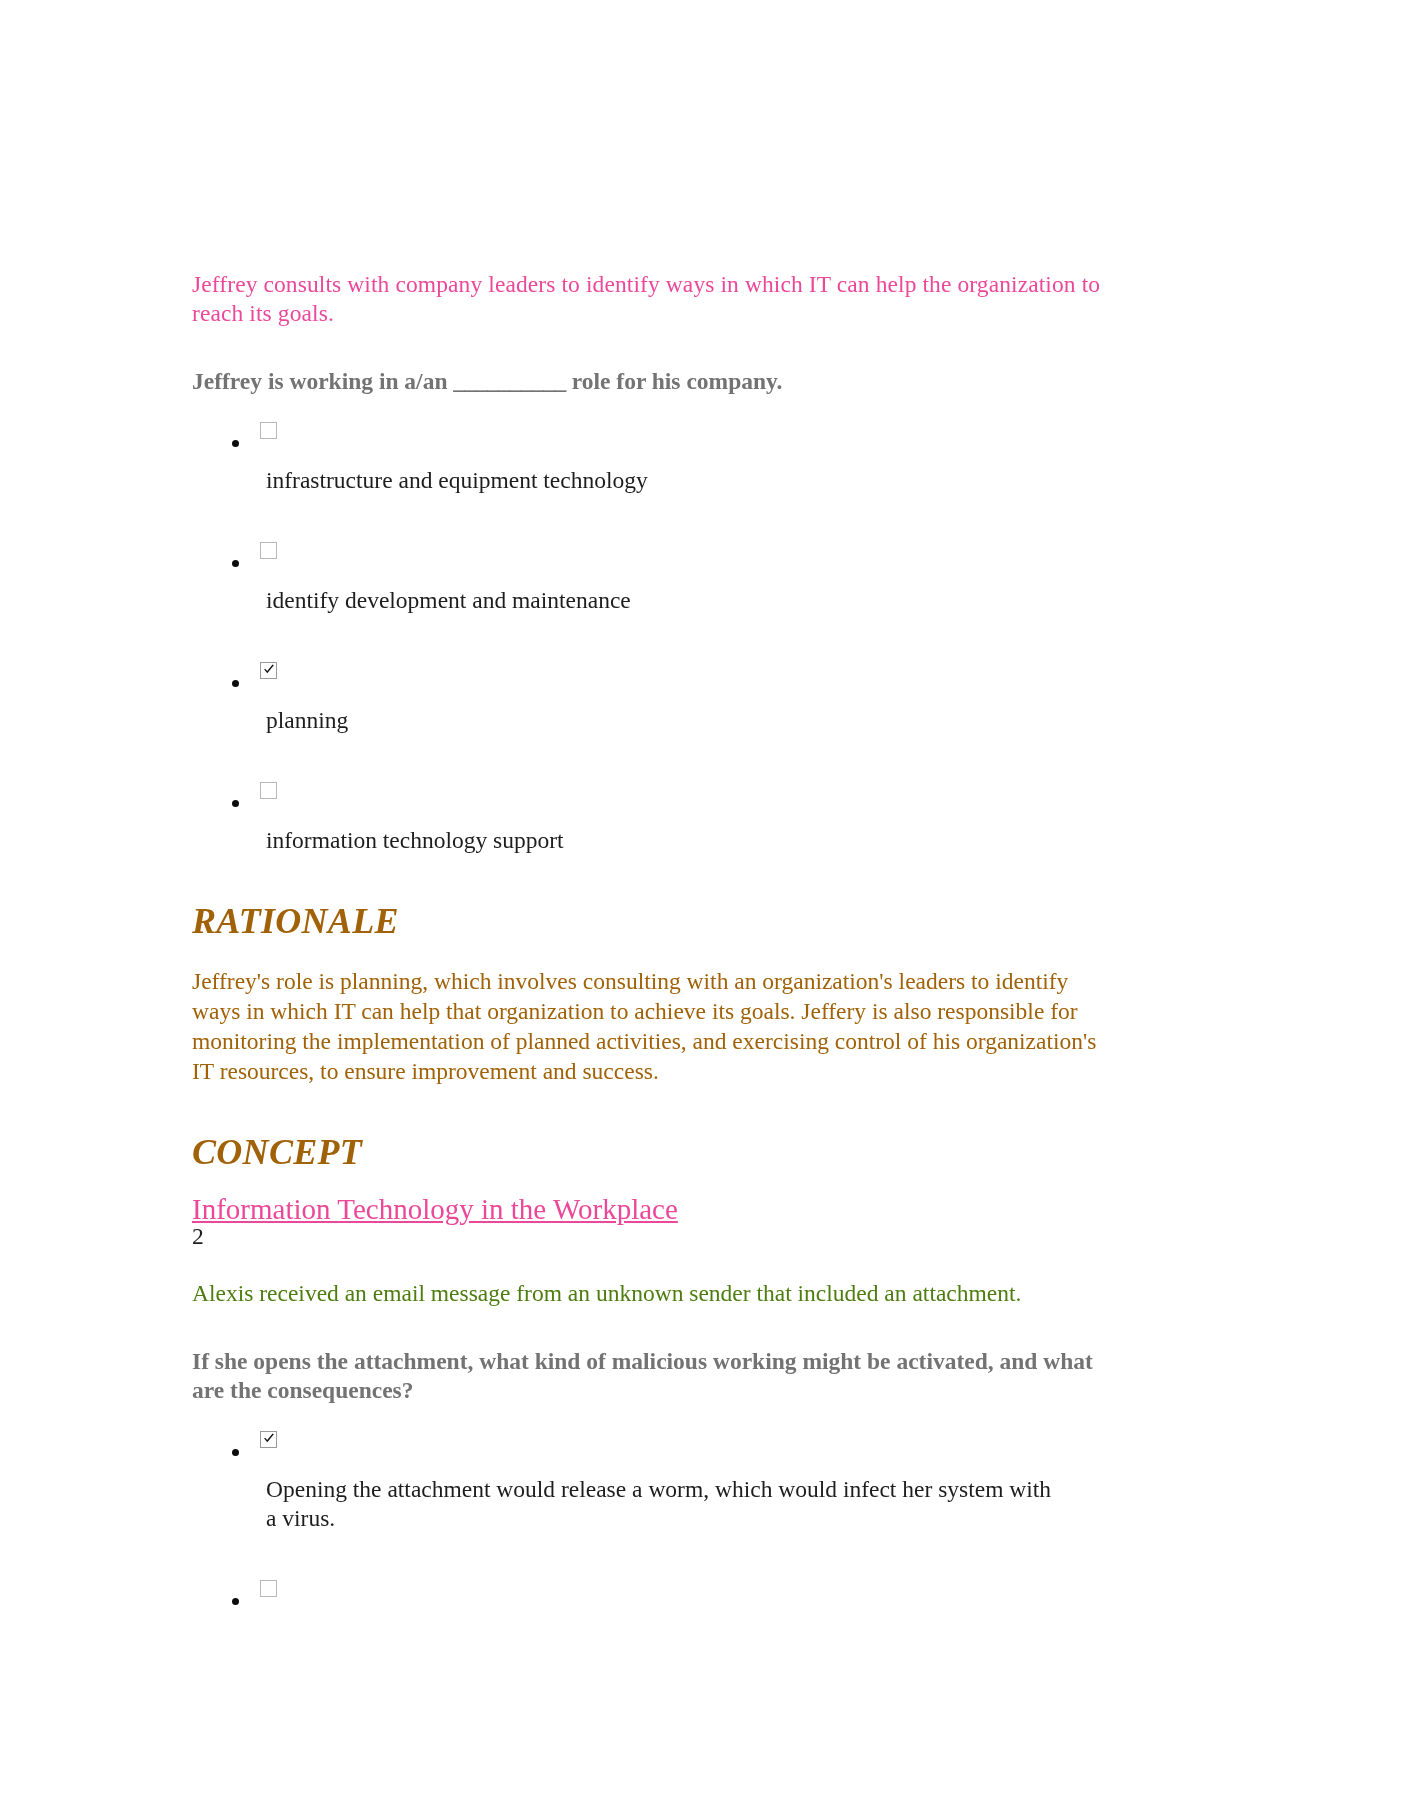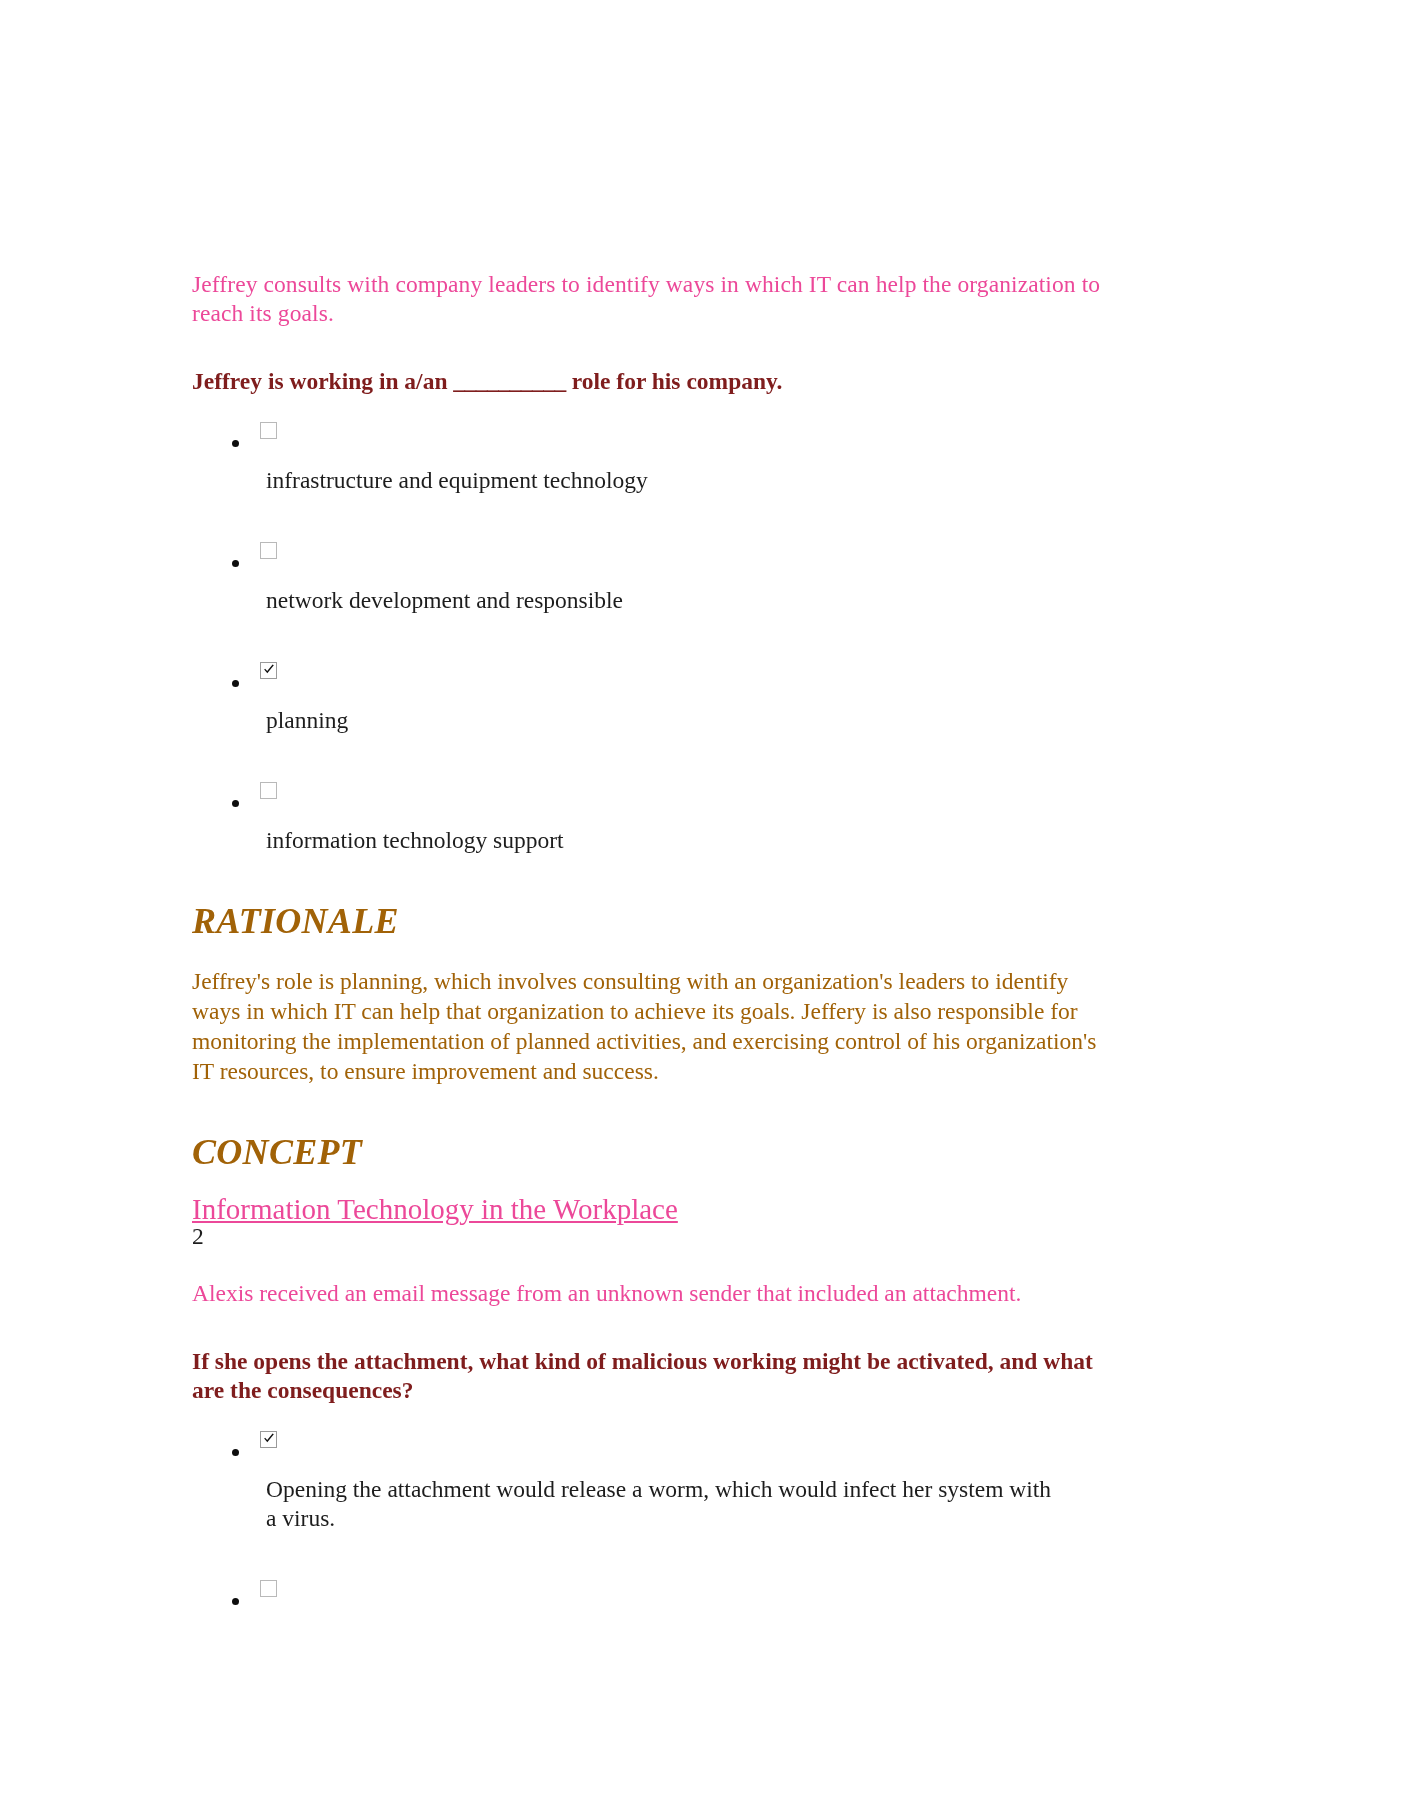--- a/index.html
+++ b/index.html
@@ -30,28 +30,28 @@
     font-size: 23.5px;
     line-height: 29px;
     margin: 0 0 0 0;
     color: #ec4899;
     letter-spacing: 0.1px;
   }
   p.stem {
     font-size: 23.5px;
     line-height: 29px;
     margin: 0;
-    color: #ec4899;
+    color: #4d7c0f;
   }
   .q-prompt {
     font-weight: bold;
     font-size: 23.5px;
     line-height: 29px;
     margin: 39px 0 0 0;
-    color: #7f1d1d;
+    color: #737373;
   }
   .blank {
     letter-spacing: -0.5px;
   }
   ul.options {
     list-style: none;
     margin: 26px 0 0 0;
     padding: 0;
   }
   ul.options li.option {
@@ -150,21 +150,21 @@
 
         <li class="option">
           <span class="bullet"></span>
           <span class="checkbox"></span>
           <span class="opt-label">infrastructure and equipment technology</span>
         </li>
 
         <li class="option">
           <span class="bullet"></span>
           <span class="checkbox"></span>
-          <span class="opt-label">network development and responsible</span>
+          <span class="opt-label">identify development and maintenance</span>
         </li>
 
         <li class="option">
           <span class="bullet"></span>
           <span class="checkbox checked">
             <svg class="tick" viewBox="0 0 12 12" xmlns="http://www.w3.org/2000/svg">
               <path d="M1.2 5.6 L4.3 9.2 L10.8 1.2 L9.6 0.6 L4.2 7.0 L2.1 4.8 Z" fill="#111111"></path>
             </svg>
           </span>
           <span class="opt-label">planning</span>

